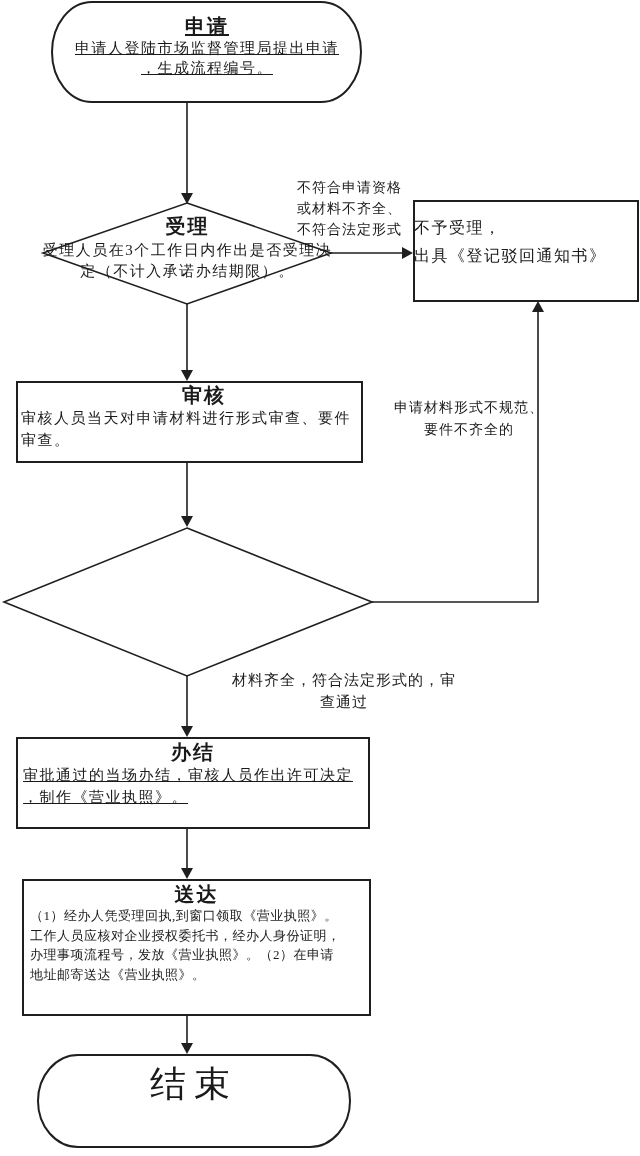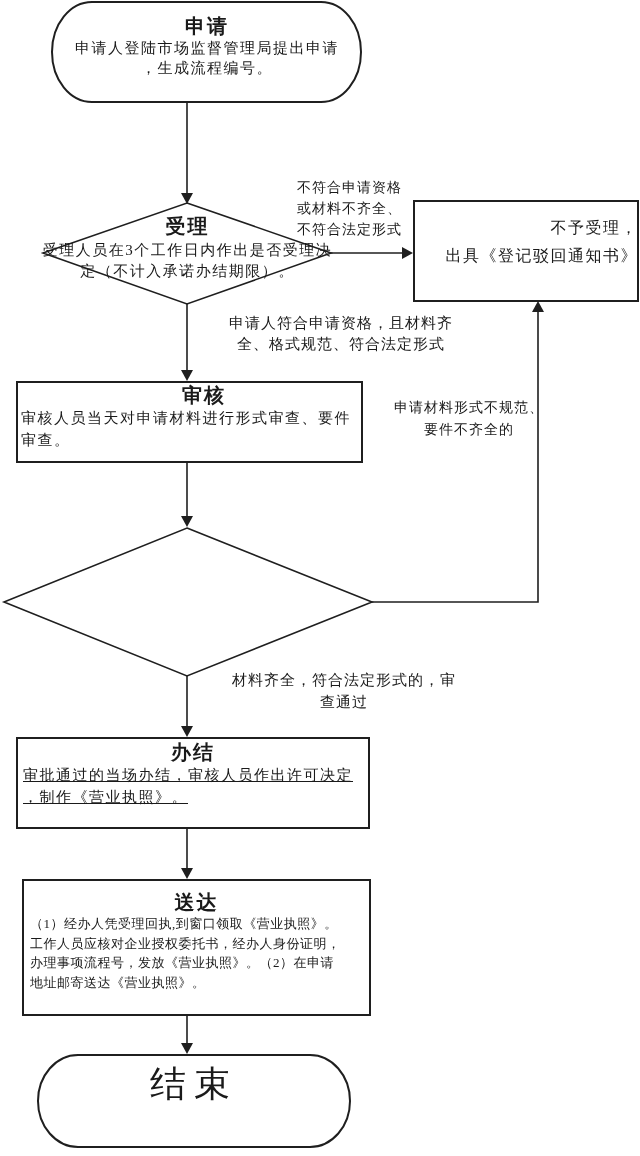--- a/index.html
+++ b/index.html
@@ -12,38 +12,38 @@
     color:#1a1a1a;
     overflow:hidden;
   }
   .layer{position:absolute;left:0;top:0;width:640px;height:1156px;}
   .txt{position:absolute;}
   .node-title{font-weight:bold;font-size:20px;text-align:center;letter-spacing:2px;line-height:24px;}
   .body-line{font-size:15px;letter-spacing:1.5px;line-height:21px;}
   .center{text-align:center;}
   .left{text-align:left;}
   
-  .app-text{left:52px;top:14px;width:310px;}
+  .app-text{left:52px;top:14px;width:310px;text-decoration:underline;}
   .app-text .body-line{line-height:20px;}
   
   .acc-text{left:27px;top:212px;width:321px;}
   .acc-text .node-title{line-height:28px;}
   
-  .rej-text{left:414px;top:214px;width:224px;font-size:16px;letter-spacing:1.5px;line-height:28px;text-align:right;}
+  .rej-text{left:414px;top:214px;width:224px;font-size:16px;letter-spacing:1.5px;line-height:28px;text-align:left;}
   
   .rev-text{left:17px;top:383px;width:374px;}
   .rev-text .body-line{padding:0 4px;line-height:22px;}
   
   .apl-text{left:27px;top:568px;width:321px;}
   .apl-text .subtitle{font-size:17px;letter-spacing:1.5px;line-height:26px;margin-top:2px;}
   
   .cmp-text{left:17px;top:740px;width:352px;}
   .cmp-text .body-line{padding:0 6px;line-height:22px;text-decoration:underline;}
   
-  .dlv-text{left:23px;top:882px;width:347px;margin-top:8px;}
+  .dlv-text{left:23px;top:882px;width:347px;}
   .dlv-text .body-line{font-size:13px;letter-spacing:0.5px;line-height:19.5px;padding:0 7px;}
   
   .end-text{left:38px;top:1060px;width:312px;font-size:36px;letter-spacing:8px;text-align:center;}
   
   .lbl{position:absolute;font-size:14px;letter-spacing:1px;line-height:21px;}
   .lbl-reject{left:297px;top:177px;width:130px;text-align:left;}
   .lbl-accept{left:185px;top:313px;width:312px;text-align:center;font-size:15px;}
   .lbl-return{left:388px;top:397px;width:162px;text-align:center;line-height:22px;}
   .lbl-approve{left:190px;top:669px;width:308px;text-align:center;font-size:15px;line-height:22px;}
   svg .shape{fill:none;stroke:#1f1f1f;stroke-width:2;}
@@ -139,24 +139,20 @@
   <div class="txt end-text">
     <span>结束</span>
   </div>
 
   <div class="lbl lbl-reject">
     <div>不符合申请资格</div>
     <div>或材料不齐全、</div>
     <div>不符合法定形式</div>
   </div>
 
-  <div class="lbl lbl-accept">
-    <div>申请人符合申请资格，且材料齐</div>
-    <div>全、格式规范、符合法定形式</div>
-  </div>
 
   <div class="lbl lbl-return">
     <div>申请材料形式不规范、</div>
     <div>要件不齐全的</div>
   </div>
 
   <div class="lbl lbl-approve">
     <div>材料齐全，符合法定形式的，审</div>
     <div>查通过</div>
   </div>

